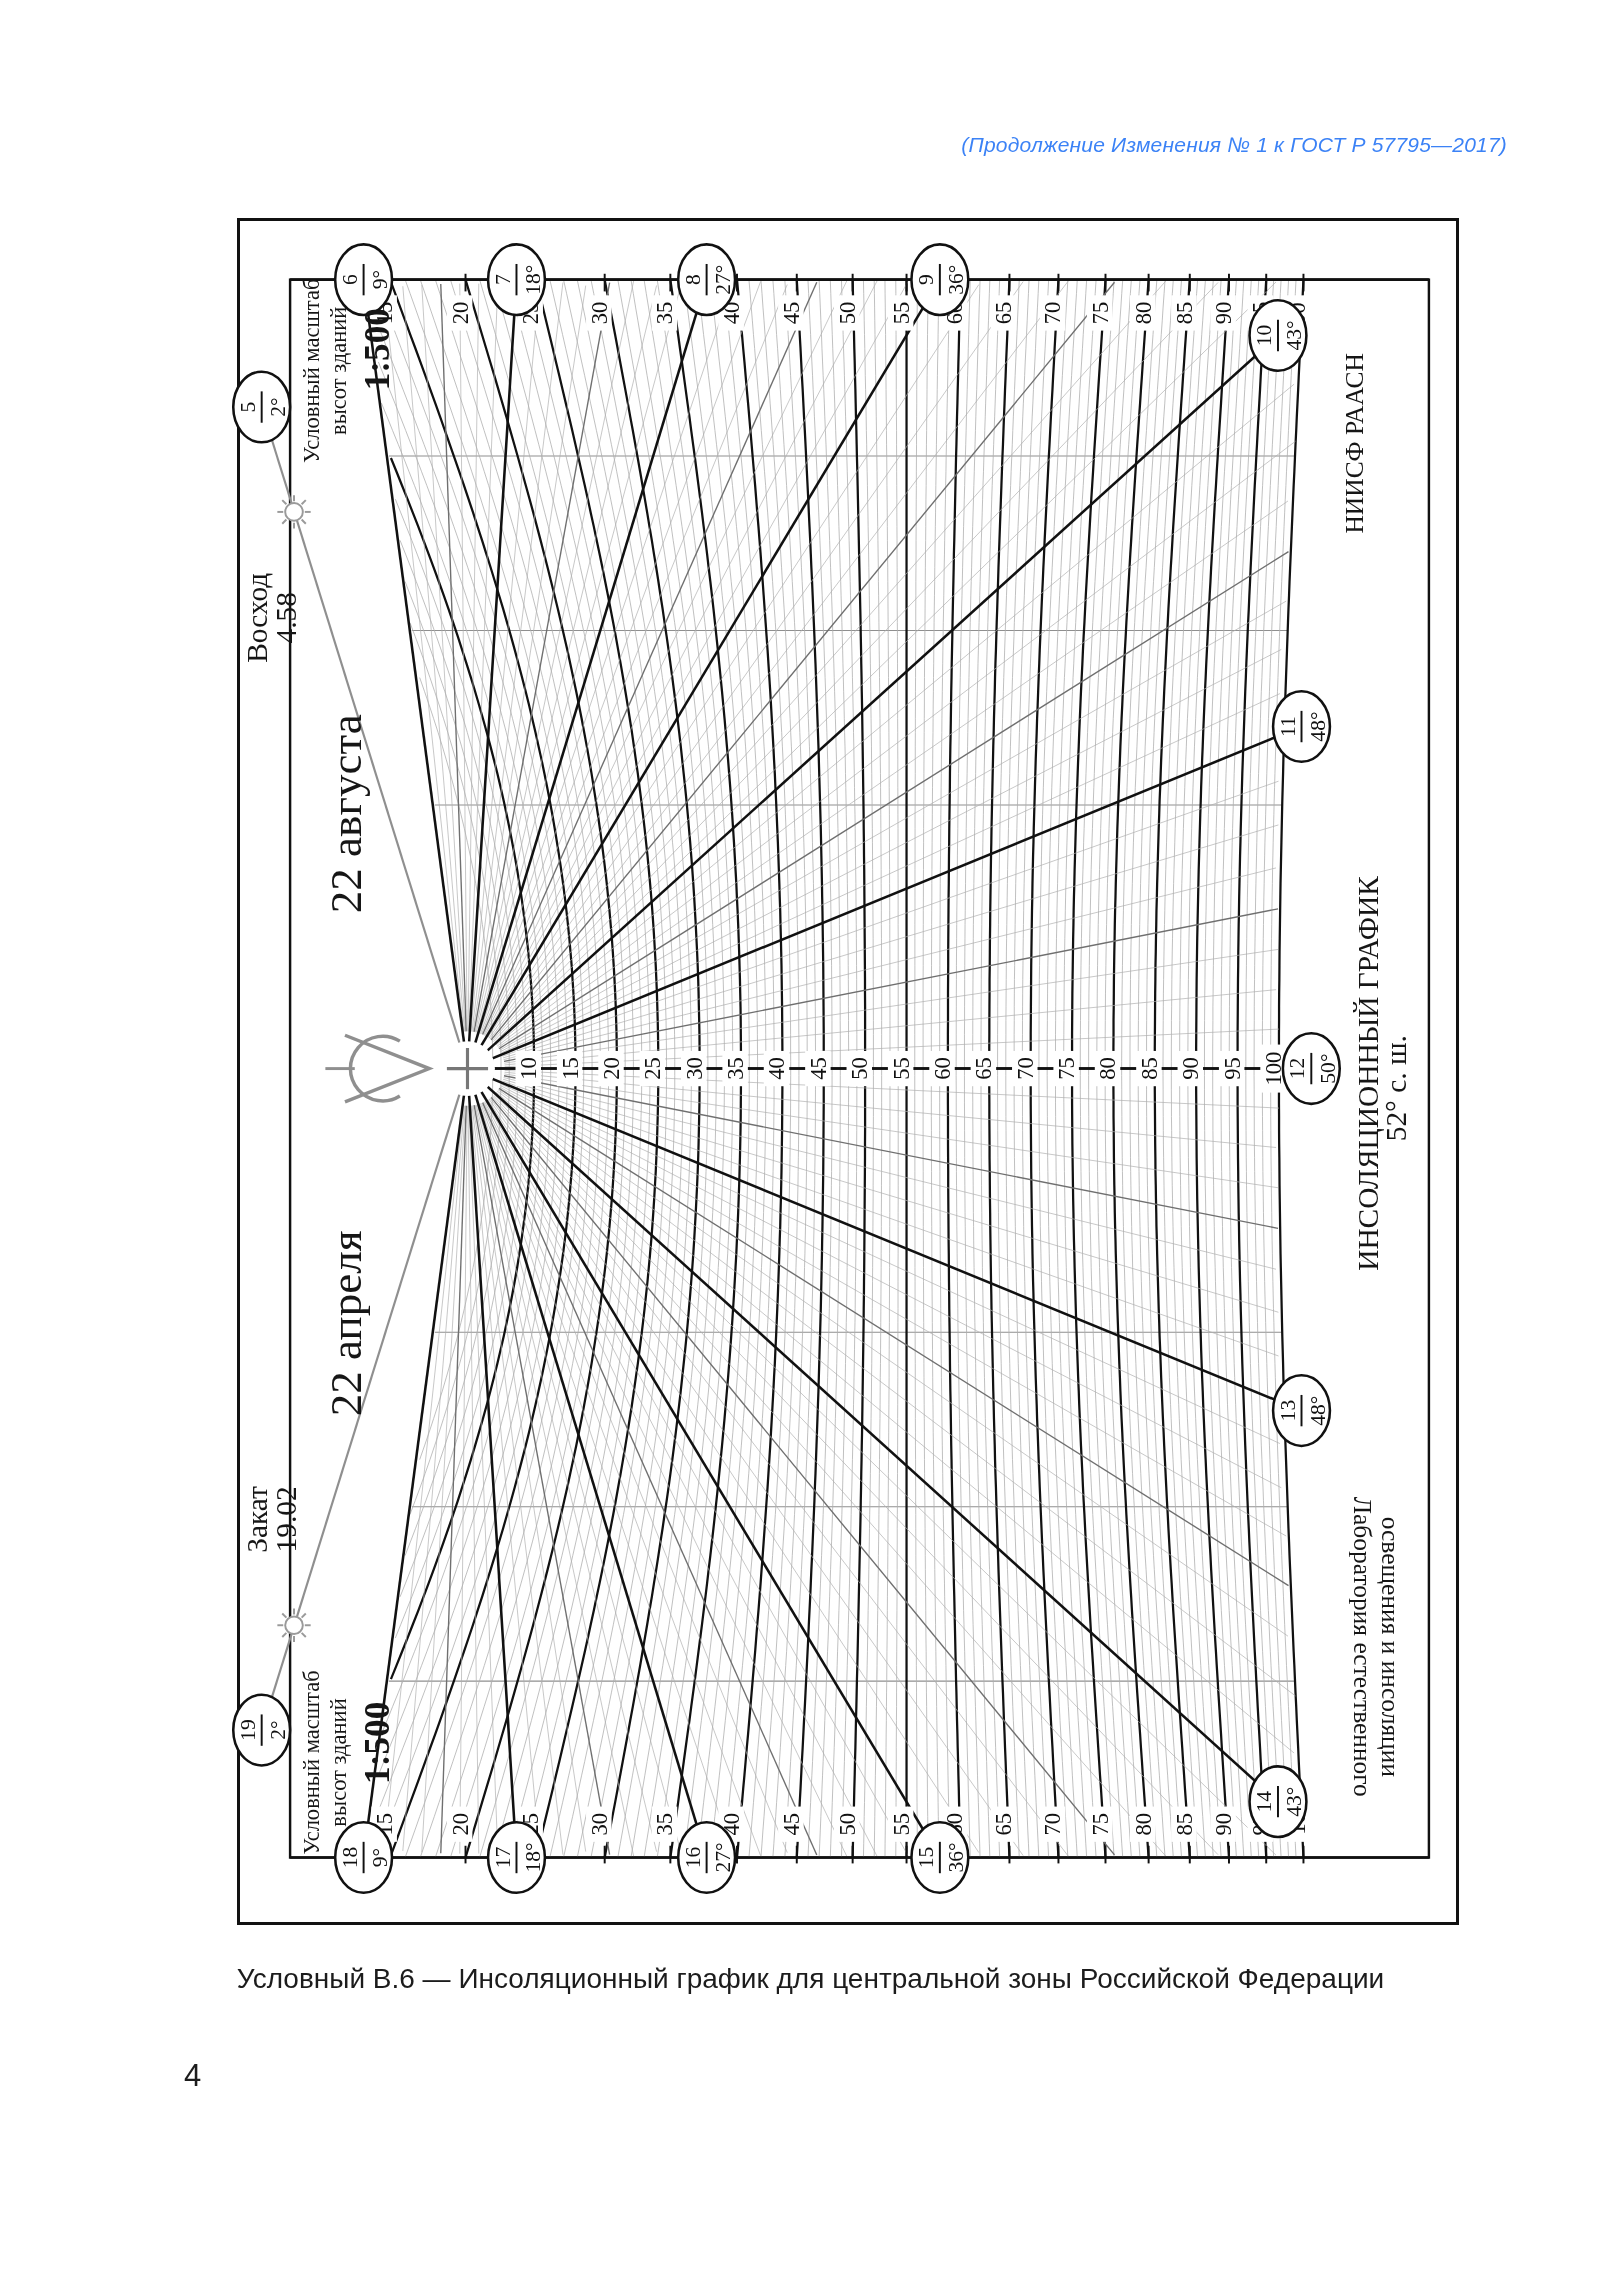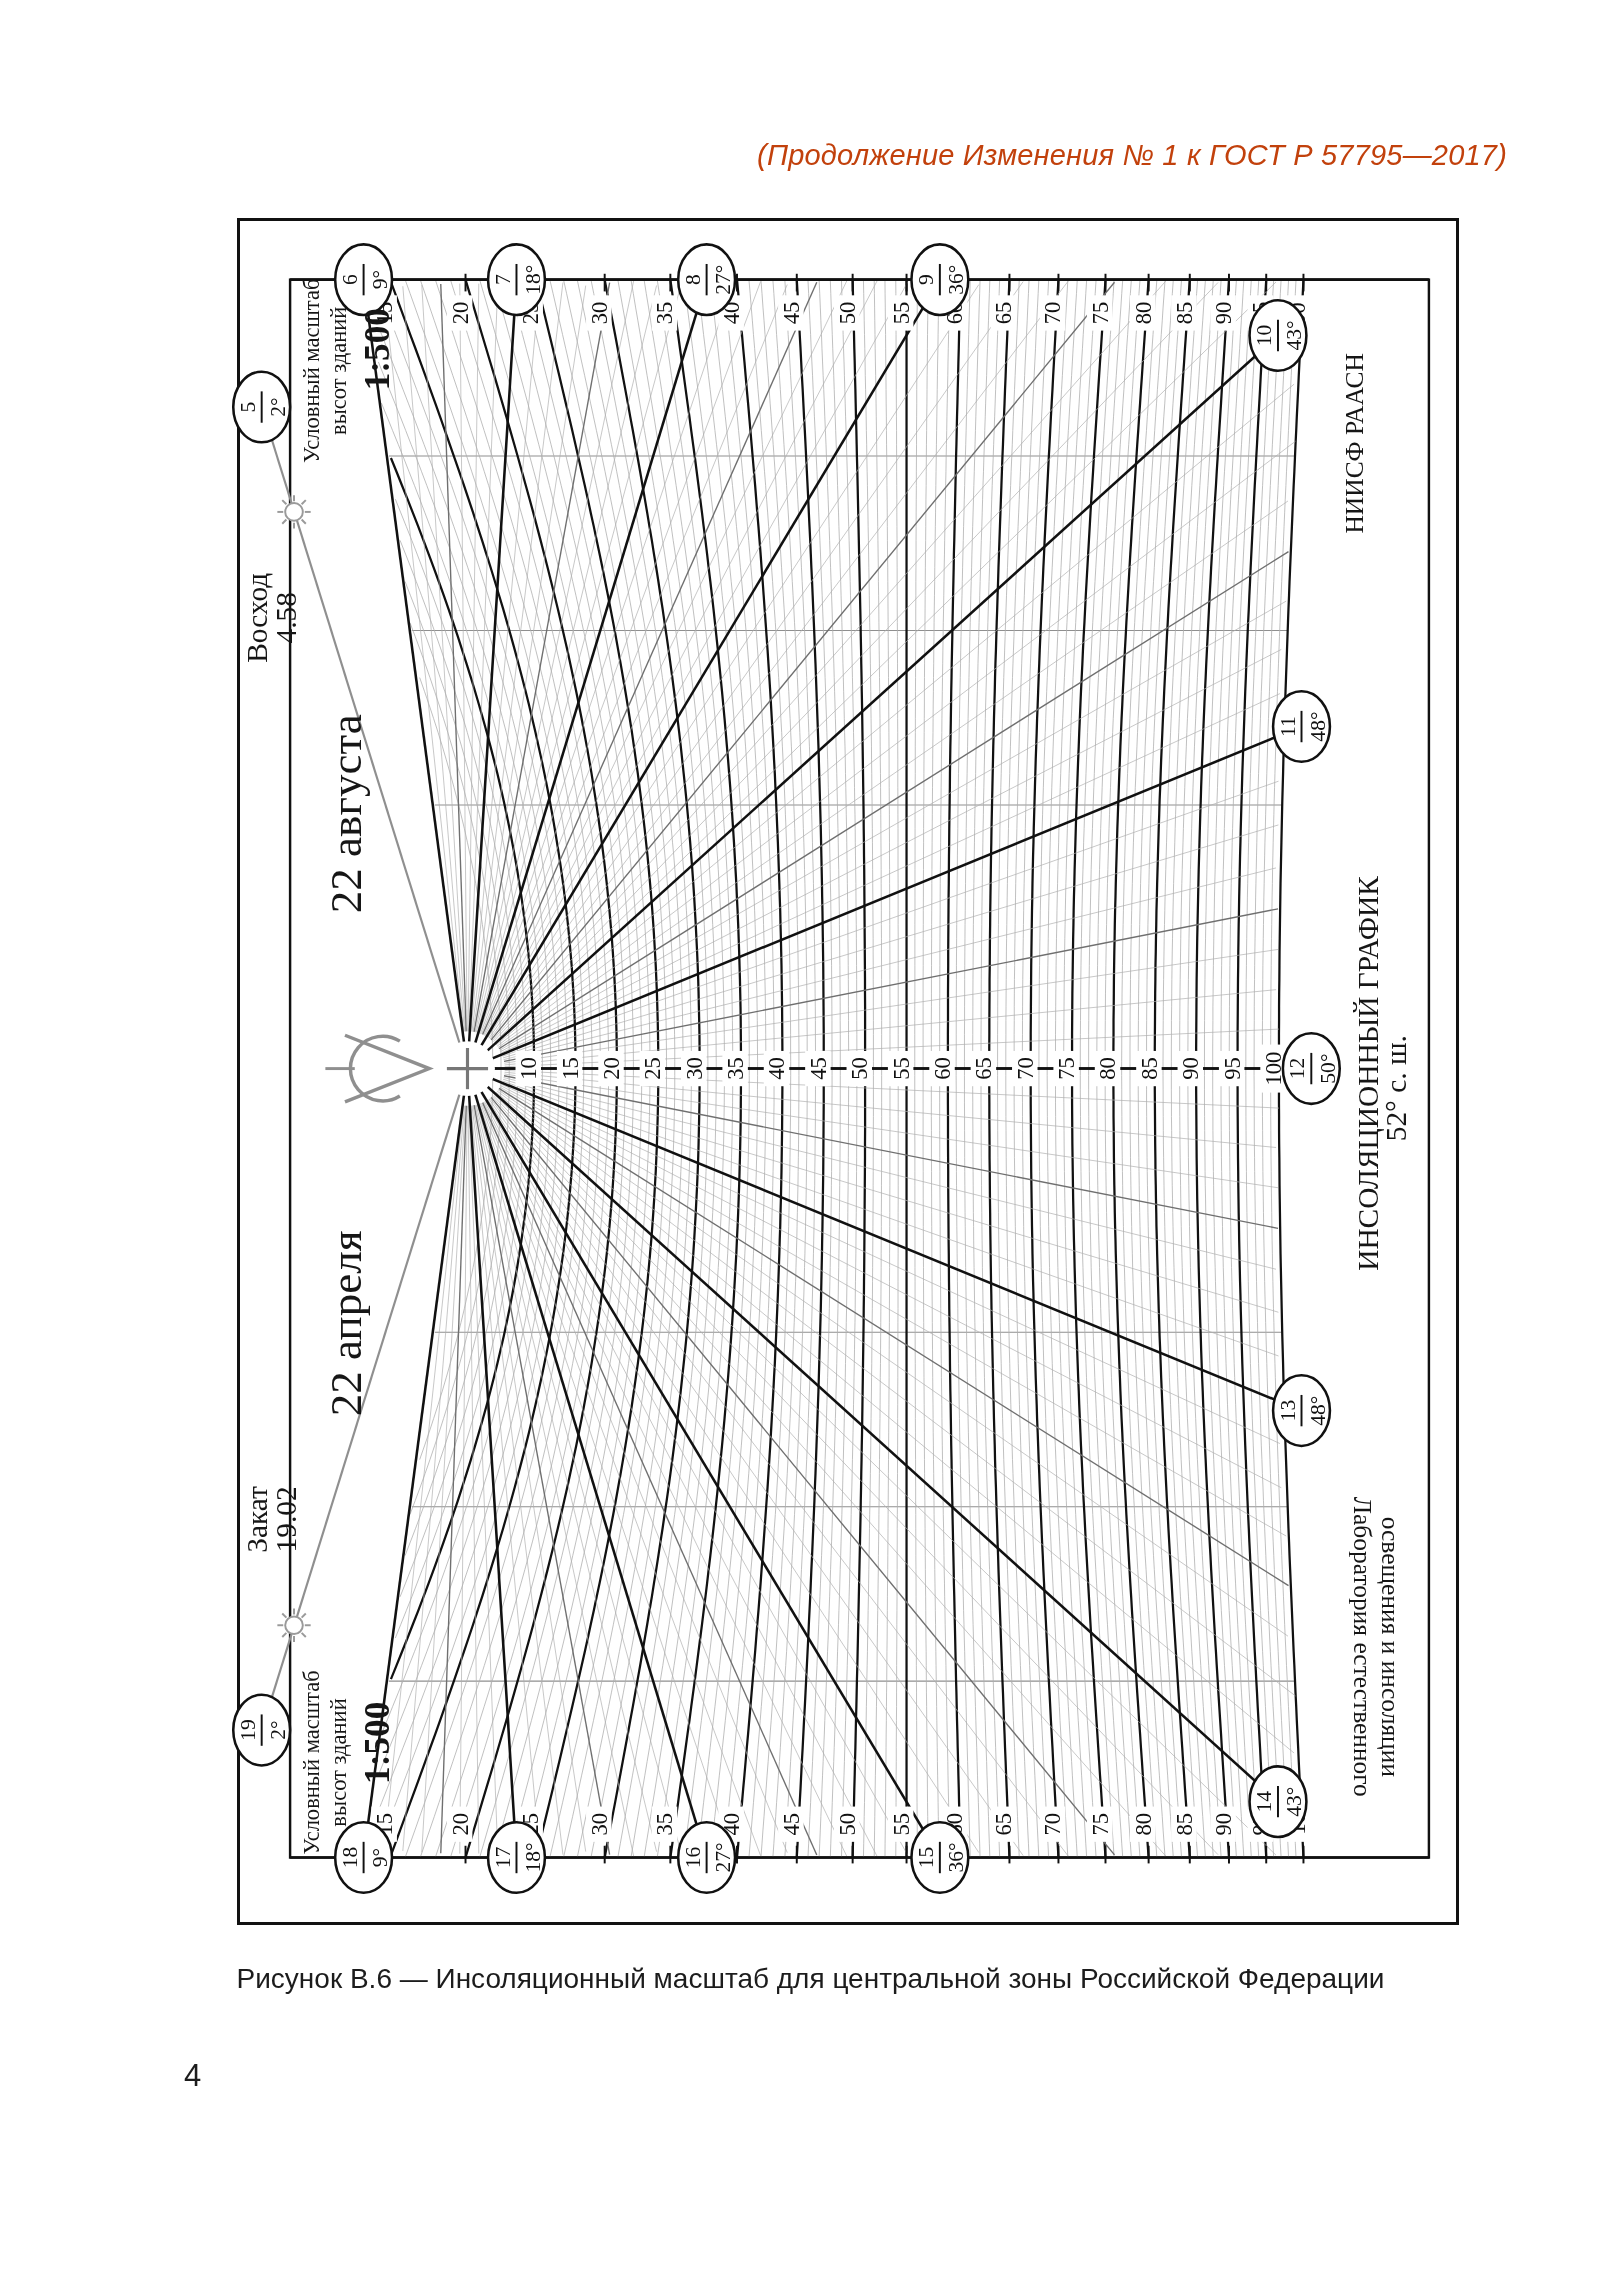--- a/index.html
+++ b/index.html
@@ -1,22 +1,22 @@
 <!DOCTYPE html>
 <html><head>
 <meta charset="utf-8">
 <style>
   html,body{margin:0;padding:0;}
   body{
     width:1621px;height:2293px;position:relative;background:#ffffff;
     font-family:"Liberation Sans",sans-serif;color:#1a1a1a;overflow:hidden;
   }
   .doc-header{
-    position:absolute;left:0;top:139px;right:114px;text-align:right;
-    font-size:29px;font-style:italic;color:#c2410c;letter-spacing:0.2px;
+    position:absolute;left:0;top:133px;right:114px;text-align:right;
+    font-size:21px;font-style:italic;color:#3b82f6;letter-spacing:0.2px;
   }
   .figure-frame{
     position:absolute;left:237px;top:218px;width:1222px;height:1707px;
     border:3.9px solid #111;box-sizing:border-box;background:#fff;
   }
   .chart-svg{position:absolute;left:0;top:0;width:1621px;height:2293px;}
   .figure-caption{
     position:absolute;left:0;right:0;top:1960px;text-align:center;
     font-size:28px;color:#1c1c1c;line-height:37px;
   }
@@ -581,17 +581,17 @@
       <text transform="translate(384 1778) rotate(-90)" text-anchor="middle" dy="0.35em" font-size="36" font-weight="bold">1:500</text>
       <text transform="translate(1382 452) rotate(-90)" text-anchor="middle" dy="0.35em" font-size="26" font-weight="normal">НИИСФ РААСН</text>
       <text transform="translate(1396 1095) rotate(-90)" text-anchor="middle" dy="0.35em" font-size="30" font-weight="normal">ИНСОЛЯЦИОННЫЙ ГРАФИК</text>
       <text transform="translate(1424 1110) rotate(-90)" text-anchor="middle" dy="0.35em" font-size="30" font-weight="normal">52° с. ш.</text>
       <text transform="translate(1391 1680) rotate(90)" text-anchor="middle" dy="0.35em" font-size="26" font-weight="normal">Лаборатория естественного</text>
       <text transform="translate(1419 1680) rotate(90)" text-anchor="middle" dy="0.35em" font-size="26" font-weight="normal">освещения и инсоляции</text>
     </g>
   </svg>
 
 <div class="figure-caption">
-  <div>Рисунок В.6 — Инсоляционный масштаб для центральной зоны Российской Федерации</div>
+  <div>Условный В.6 — Инсоляционный график для центральной зоны Российской Федерации</div>
 </div>
 
 <div class="page-number">4</div>
 
 
 </body></html>

